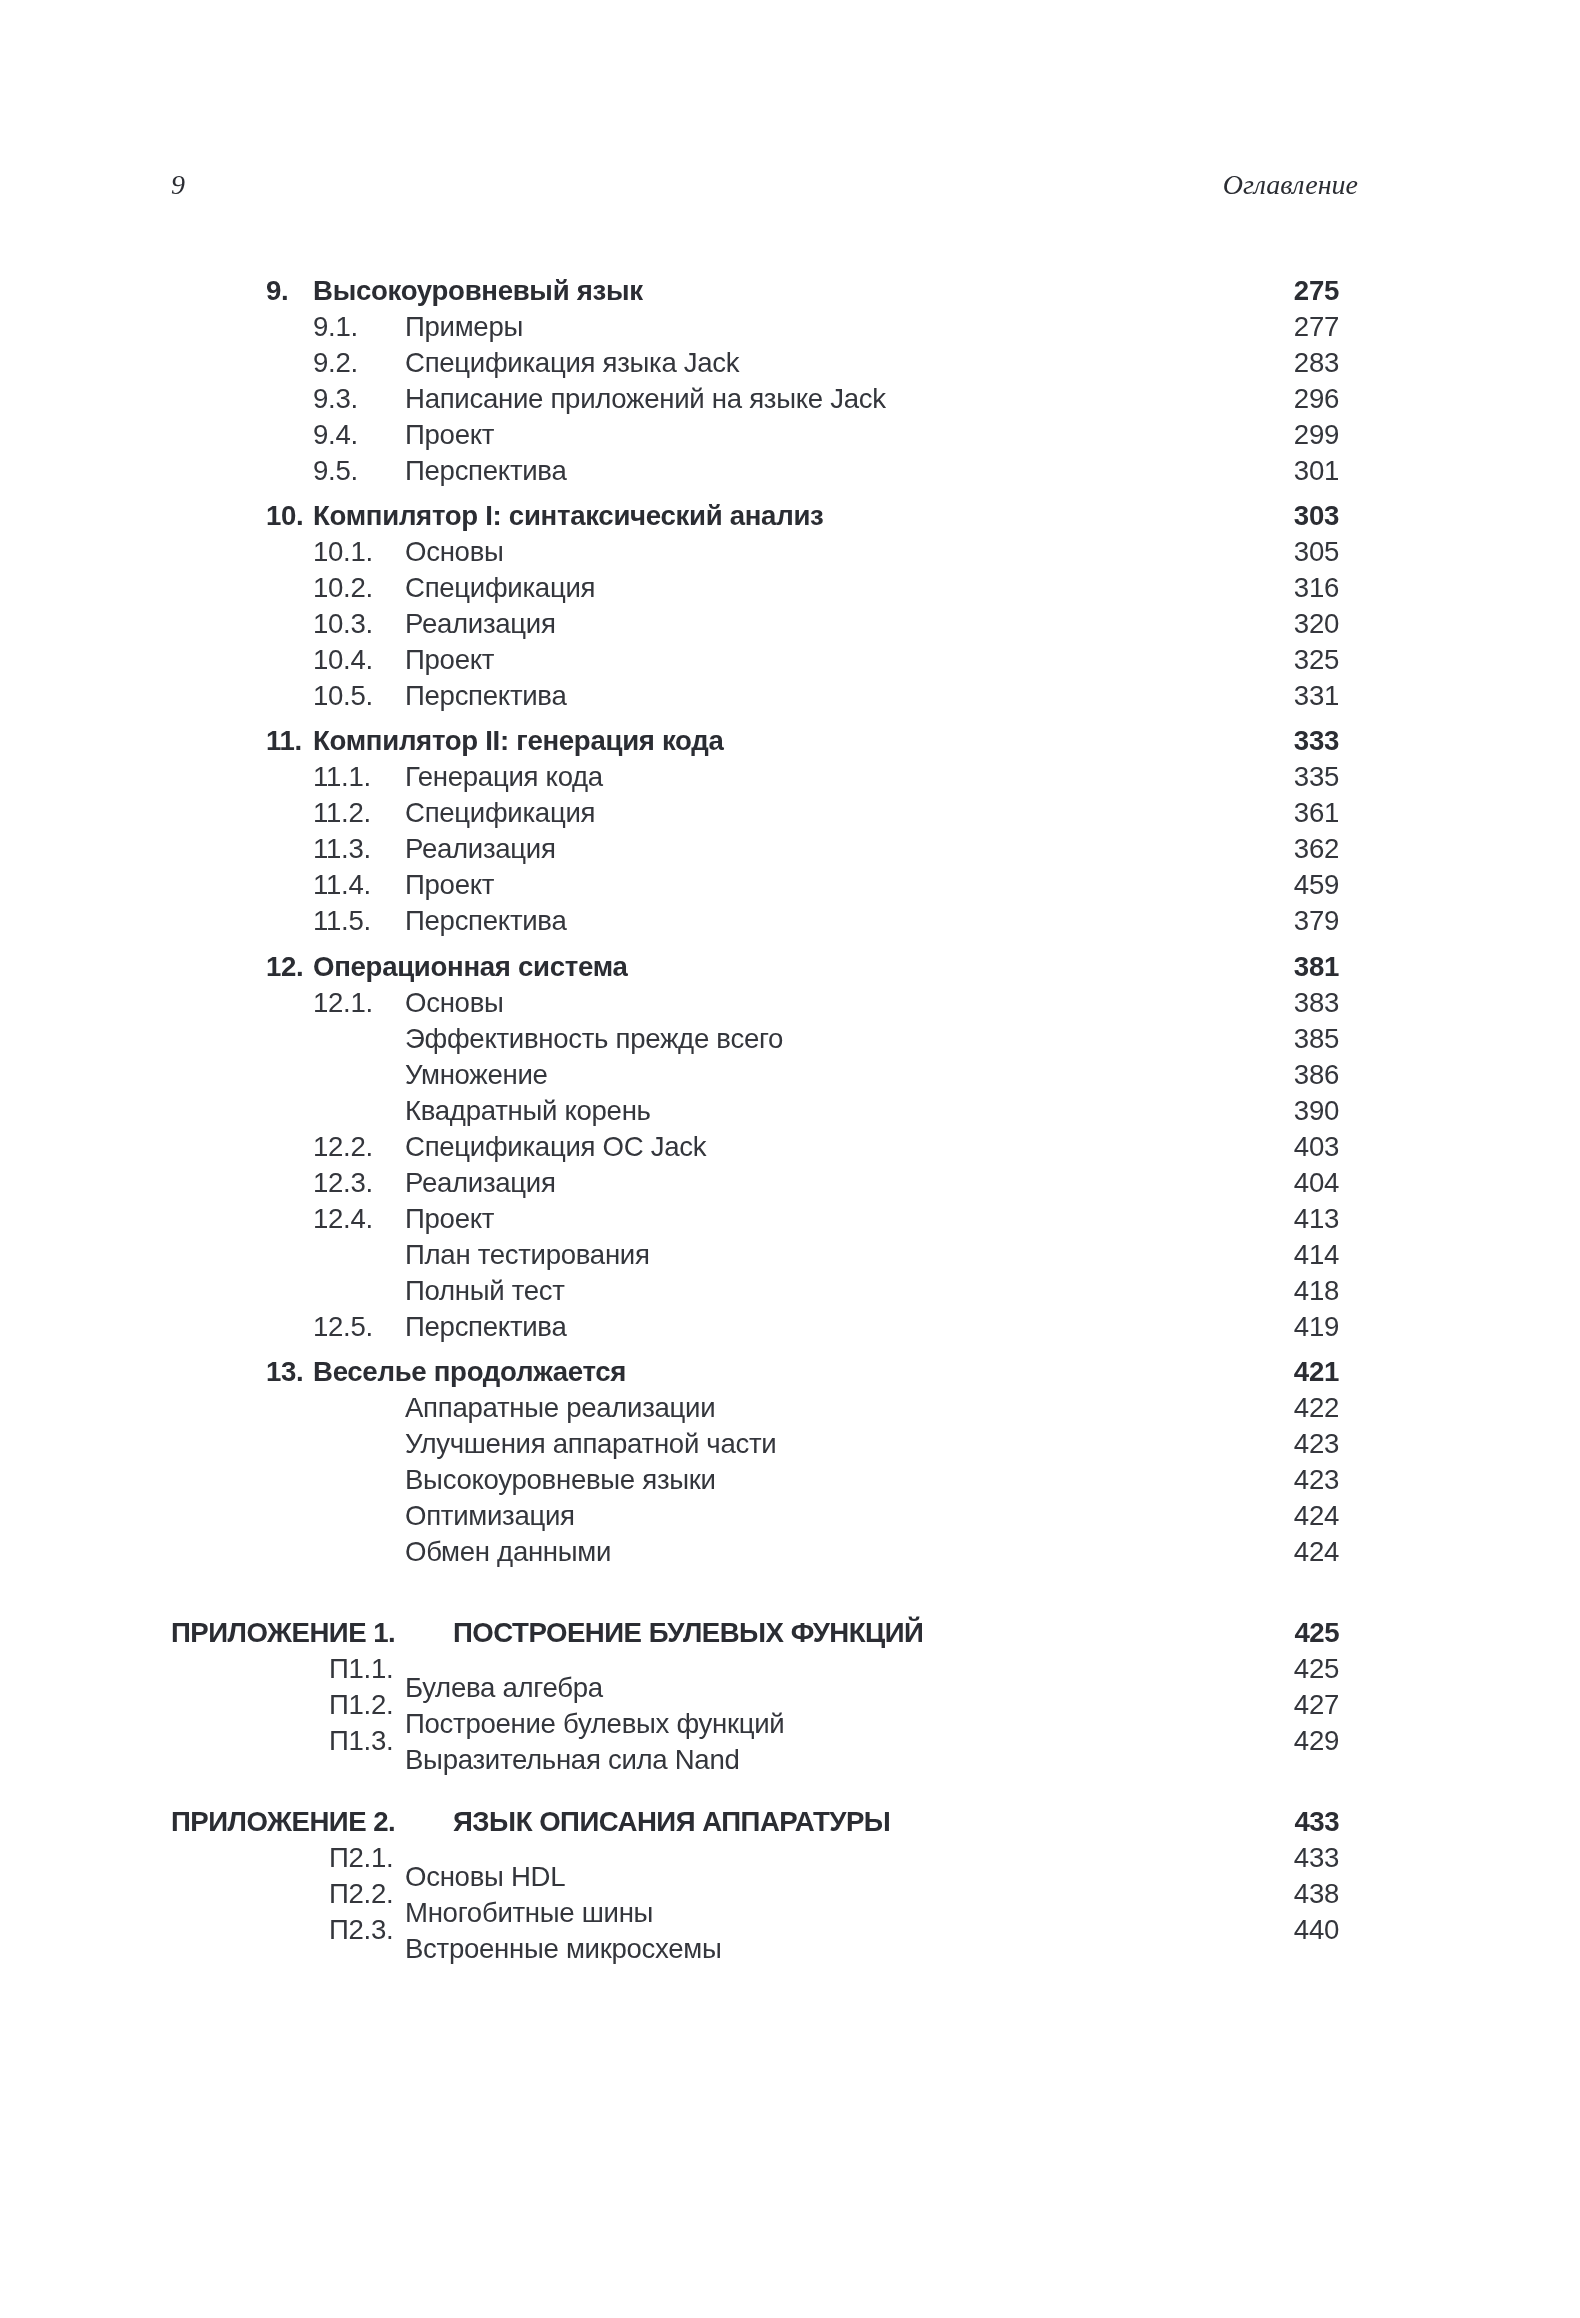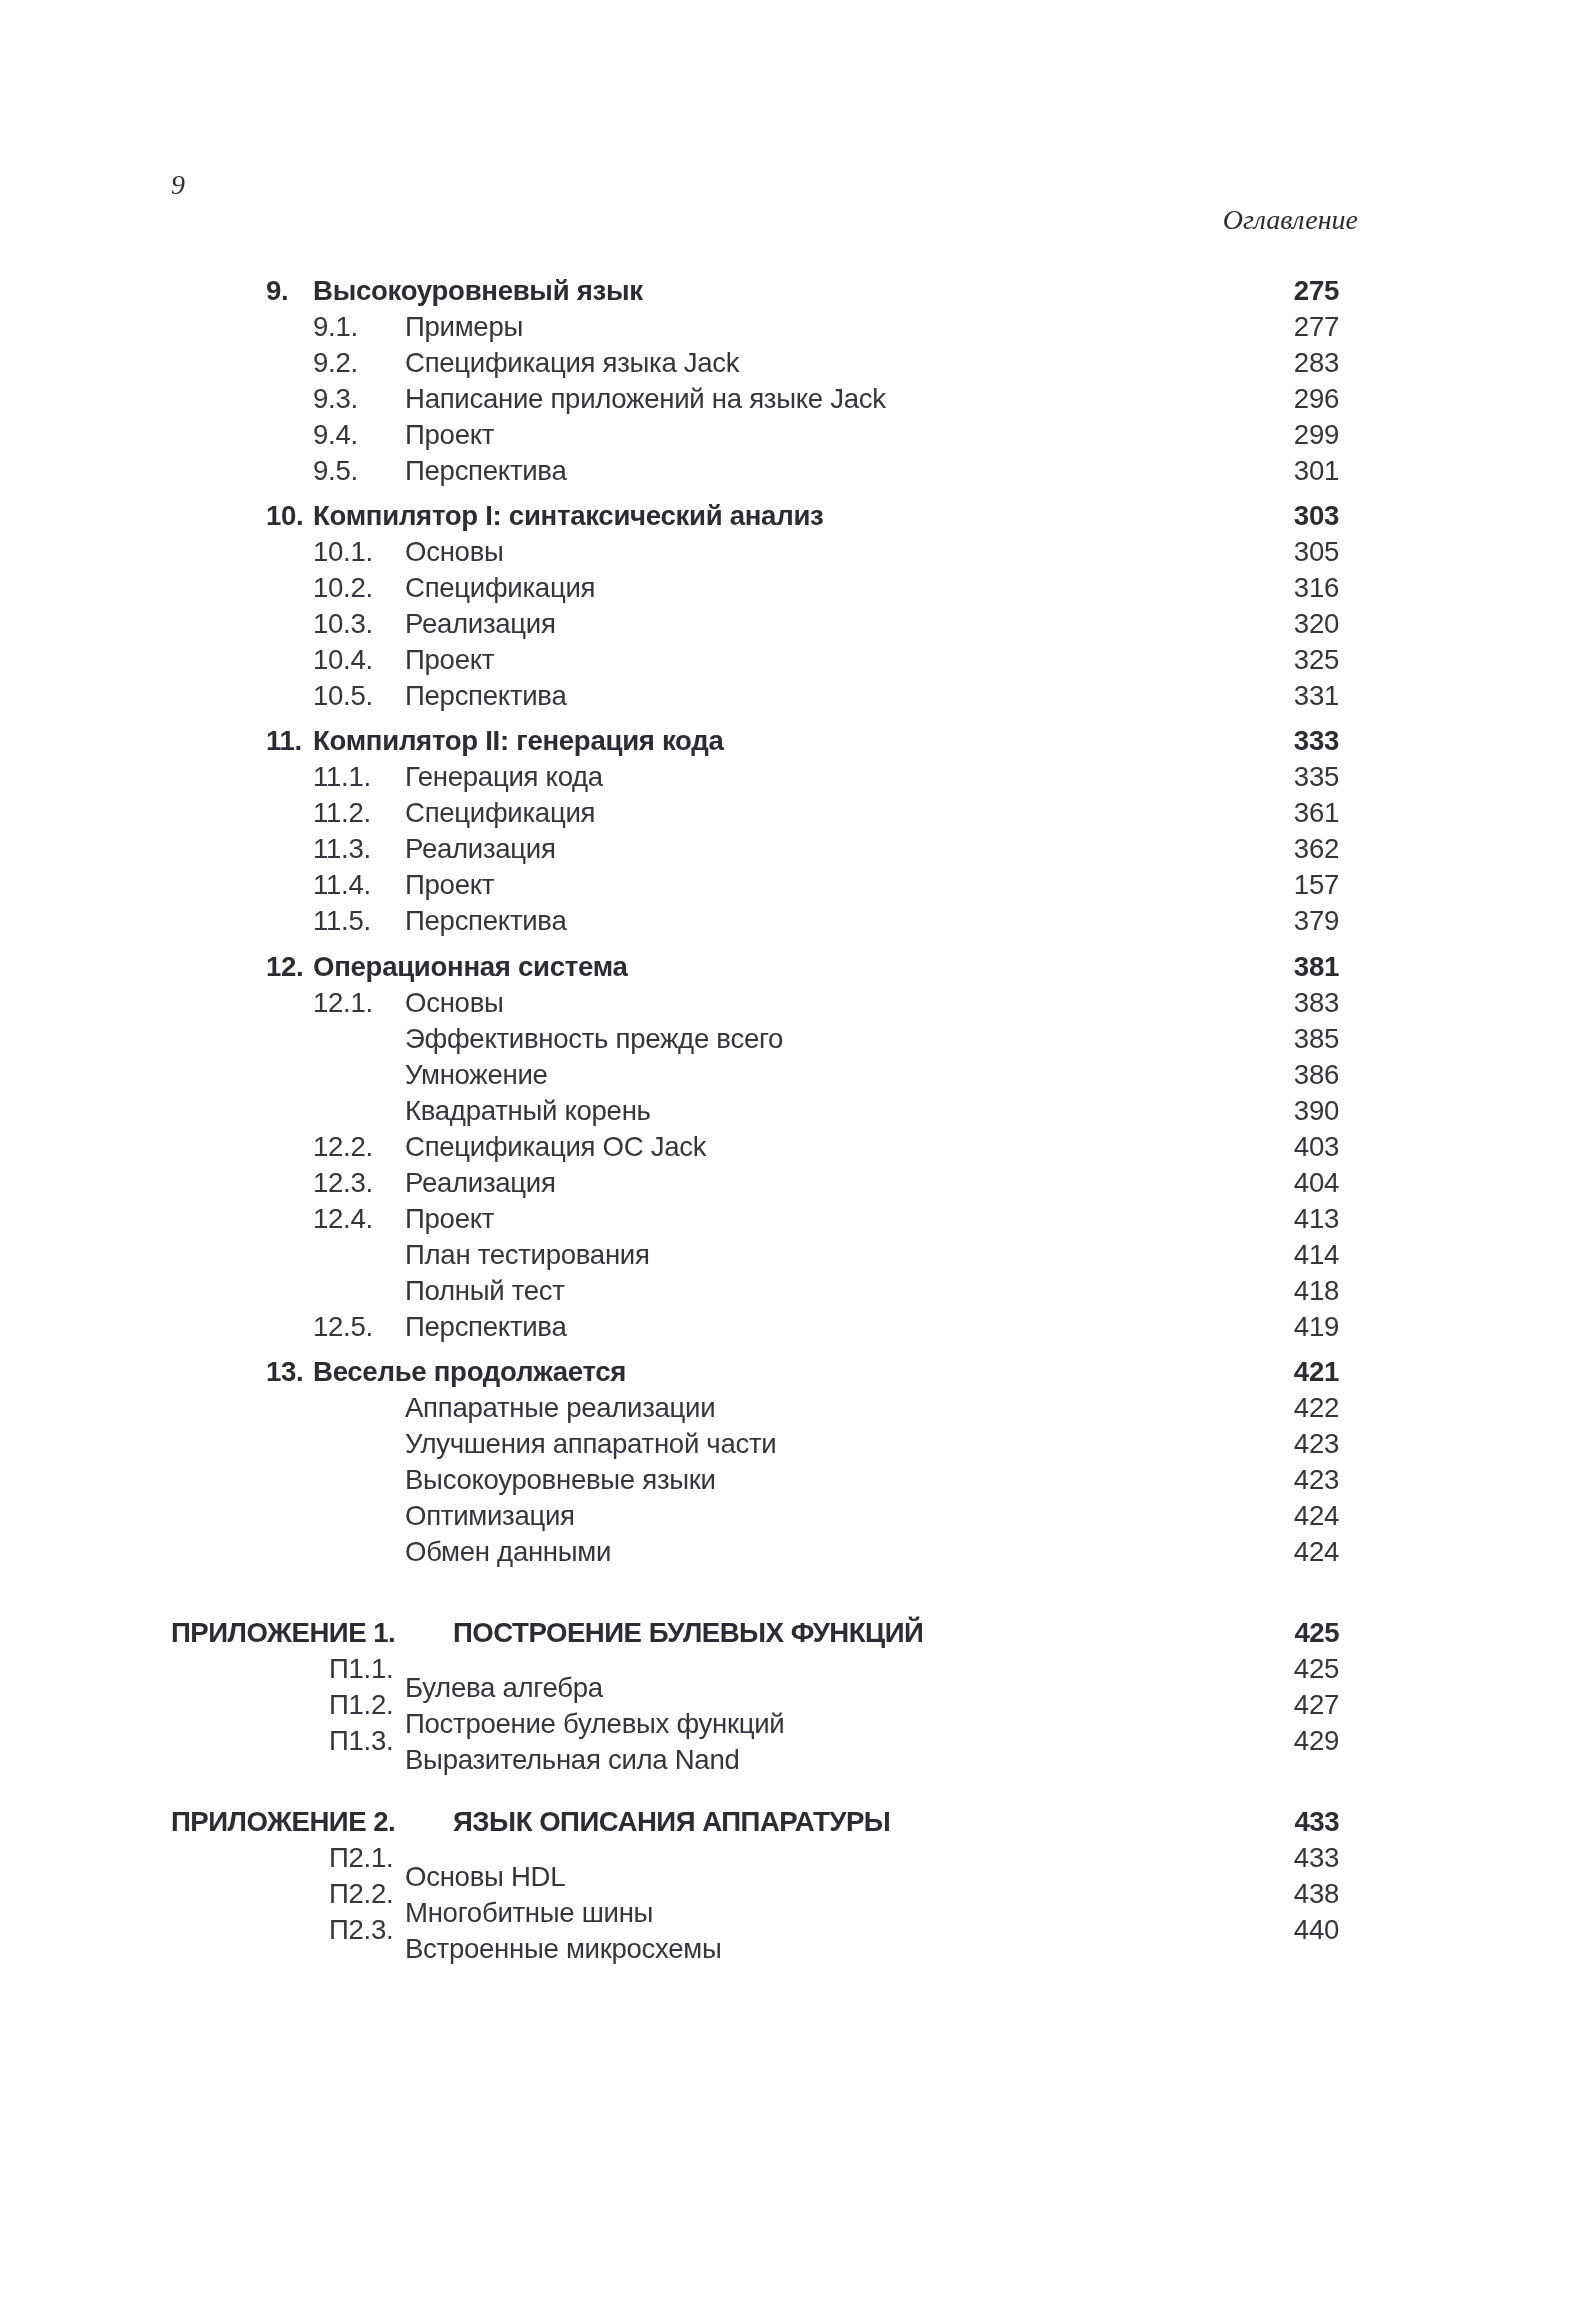--- a/index.html
+++ b/index.html
@@ -28,21 +28,20 @@
   }
   .running-head .page-no {
     position: absolute;
     left: 0;
     top: 0;
   }
   .running-head .section-title {
     position: absolute;
     right: 0;
     top: 0;
-    margin-top: 35px;
   }
   .toc {
     position: absolute;
     top: 273px;
     left: 0;
     width: 1581px;
   }
   .row {
     position: relative;
     height: 36px;
@@ -179,21 +178,21 @@
       <span class="page">361</span>
     </div>
     <div class="row section">
       <span class="num">11.3.</span>
       <span class="title">Реализация</span>
       <span class="page">362</span>
     </div>
     <div class="row section">
       <span class="num">11.4.</span>
       <span class="title">Проект</span>
-      <span class="page">157</span>
+      <span class="page">459</span>
     </div>
     <div class="row section">
       <span class="num">11.5.</span>
       <span class="title">Перспектива</span>
       <span class="page">379</span>
     </div>
     <div class="row chapter">
       <span class="num">12.</span>
       <span class="title">Операционная система</span>
       <span class="page">381</span>

